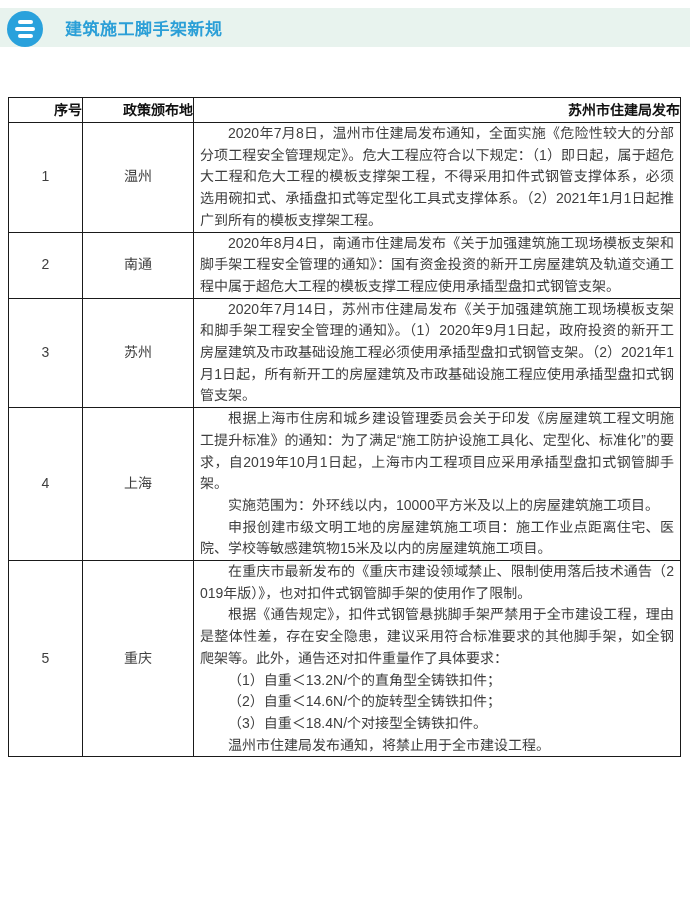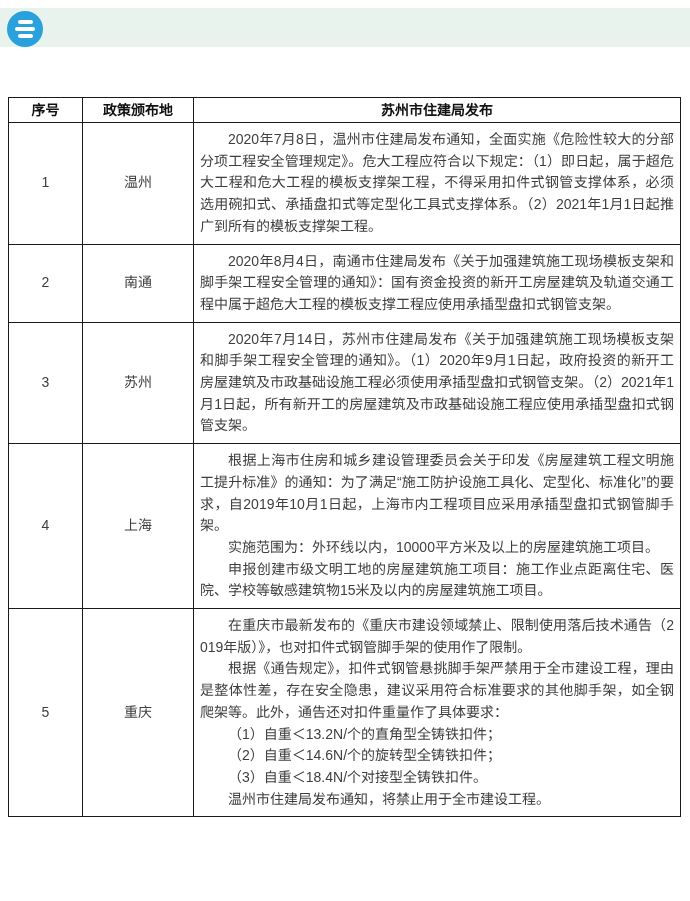--- a/index.html
+++ b/index.html
@@ -38,39 +38,40 @@
   }
   table.policy-table{
     position:absolute;left:8px;top:97px;width:673px;
     border-collapse:collapse;table-layout:fixed;
   }
   .policy-table th,.policy-table td{
     border:1px solid var(--border-color);
     font-size:14px;
   }
   .policy-table th{
-    color:var(--header-text);font-weight:bold;text-align:center;
+    color:var(--header-text);font-weight:bold;text-align:right;
     height:24px;line-height:24px;padding:0;
   }
   .col-no{width:74px;}
   .col-region{width:111px;}
   .policy-table td{color:var(--text-color);line-height:21.7px;vertical-align:middle;}
   td.cell-no,td.cell-region{text-align:center;}
-  td.cell-content{padding:6px 6px;text-align:justify;text-justify:inter-ideograph;}
+  td.cell-content{padding:0 6px;text-align:justify;text-justify:inter-ideograph;}
   td.cell-content p{text-indent:2em;margin:0;word-break:break-all;}
 </style>
 </head>
 <body>
 
 <div class="header-bar">
   <div class="icon-circle">
     <span class="bar b1"></span>
     <span class="bar b2"></span>
     <span class="bar b3"></span>
   </div>
+  <div class="section-title">建筑施工脚手架新规</div>
 </div>
 
 <table class="policy-table">
   <thead>
     <tr>
       <th class="col-no">序号</th>
       <th class="col-region">政策颁布地</th>
       <th>苏州市住建局发布</th>
     </tr>
   </thead>

